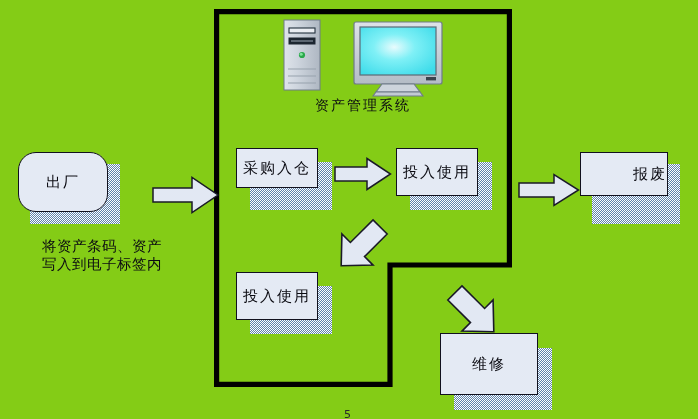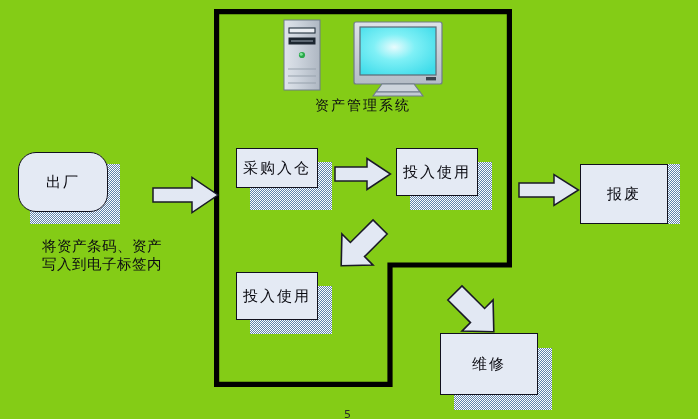--- a/index.html
+++ b/index.html
@@ -174,21 +174,21 @@
   <div class="proc-box" style="left:396px; top:148px; width:82px; height:48px;">
     <span class="proc-label">投入使用</span>
   </div>
 
   <div class="box-shadow-dither" style="left:250px; top:286px; width:82px; height:48px;"></div>
   <div class="proc-box" style="left:236px; top:272px; width:82px; height:48px;">
     <span class="proc-label">投入使用</span>
   </div>
 
   <div class="box-shadow-dither" style="left:592px; top:164px; width:88px; height:60px;"></div>
-  <div class="proc-box" style="left:580px; top:164px; width:88px; height:60px;">
+  <div class="proc-box" style="left:580px; top:152px; width:88px; height:44px;justify-content:flex-end;">
     <span class="proc-label">报废</span>
   </div>
 
   <div class="box-shadow-dither" style="left:454px; top:348px; width:98px; height:62px;"></div>
   <div class="proc-box" style="left:440px; top:333px; width:98px; height:62px;">
     <span class="proc-label">维修</span>
   </div>
 
   <div class="arrow" style="left:152px; top:176px;">
     <svg width="68" height="38" viewBox="0 0 68 38">

